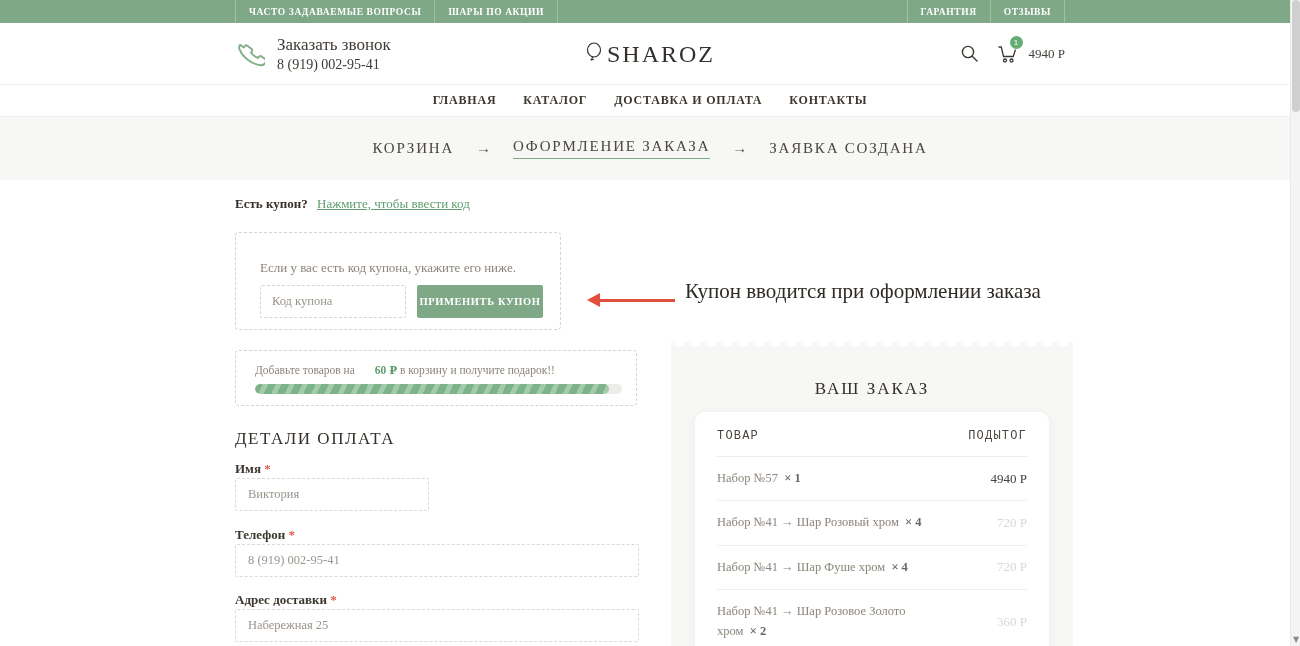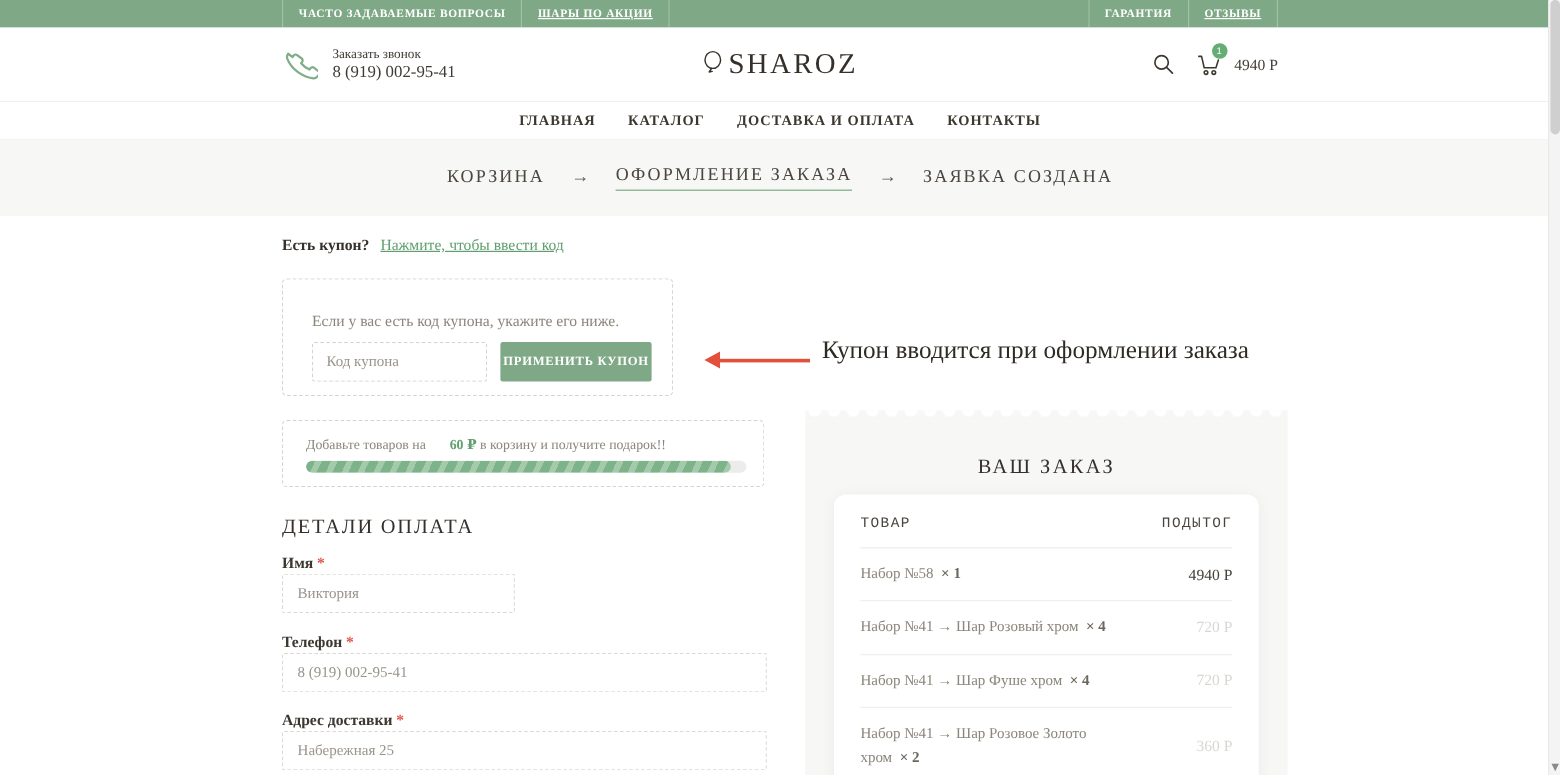--- a/index.html
+++ b/index.html
@@ -11,27 +11,27 @@
     font-family:"Liberation Serif","DejaVu Serif",serif;color:var(--dark);}
   .container{width:830px;margin:0 auto;position:relative;}
 
   
   .topbar{height:23px;background:var(--green);}
   .topbar .container{display:flex;justify-content:space-between;height:100%;}
   .topbar-group{display:flex;height:100%;}
   .topbar-link{display:flex;align-items:center;padding:0 13px;color:#fff;
     font-size:9.5px;font-weight:bold;letter-spacing:.6px;
     border-left:1px solid rgba(255,255,255,.28);cursor:pointer;white-space:nowrap;}
-  .topbar-group .topbar-link:last-child{border-right:1px solid rgba(255,255,255,.28);text-decoration:underline;}
+  .topbar-group .topbar-link:last-child{border-right:1px solid rgba(255,255,255,.28);}
 
   
   .header{height:62px;background:#fff;border-bottom:1px solid #f1f0ee;}
   .header .container{height:100%;display:flex;align-items:center;}
   .call-block{display:flex;align-items:center;gap:12px;}
-  .call-label{font-size:11px;color:var(--dark);}
+  .call-label{font-size:17px;color:var(--dark);}
   .call-phone{font-size:14px;color:var(--dark);margin-top:2px;}
   .logo{position:absolute;left:50%;top:50%;transform:translate(-50%,-50%);
     display:flex;align-items:center;font-size:24px;letter-spacing:2px;color:#35302b;cursor:pointer;}
   .header-right{margin-left:auto;display:flex;align-items:center;gap:18px;}
   .cart-wrap{position:relative;display:flex;align-items:center;gap:8px;cursor:pointer;}
   .cart-badge{position:absolute;top:-7px;left:13px;width:13px;height:13px;border-radius:50%;
     background:var(--badge);color:#fff;font-size:8px;display:flex;align-items:center;
     justify-content:center;font-family:"Liberation Sans",sans-serif;}
   .cart-total{font-size:13px;color:#45403a;}
   .icon-btn{cursor:pointer;display:flex;align-items:center;}
@@ -238,21 +238,21 @@
     <div class="abs order-panel">
       <div class="scallop"></div>
       <div class="panel-bg"></div>
       <div class="order-title">ВАШ ЗАКАЗ</div>
       <div class="order-card">
         <div class="order-head">
           <span>ТОВАР</span>
           <span>ПОДЫТОГ</span>
         </div>
         <div class="order-row">
-          <span class="order-name"><span>Набор №58</span>&nbsp; <span class="order-qty">× 1</span></span>
+          <span class="order-name"><span>Набор №57</span>&nbsp; <span class="order-qty">× 1</span></span>
           <span class="order-price">4940 Р</span>
         </div>
         <div class="order-row muted">
           <span class="order-name"><span>Набор №41 → Шар Розовый хром</span>&nbsp; <span class="order-qty">× 4</span></span>
           <span class="order-price">720 Р</span>
         </div>
         <div class="order-row muted">
           <span class="order-name"><span>Набор №41 → Шар Фуше хром</span>&nbsp; <span class="order-qty">× 4</span></span>
           <span class="order-price">720 Р</span>
         </div>

